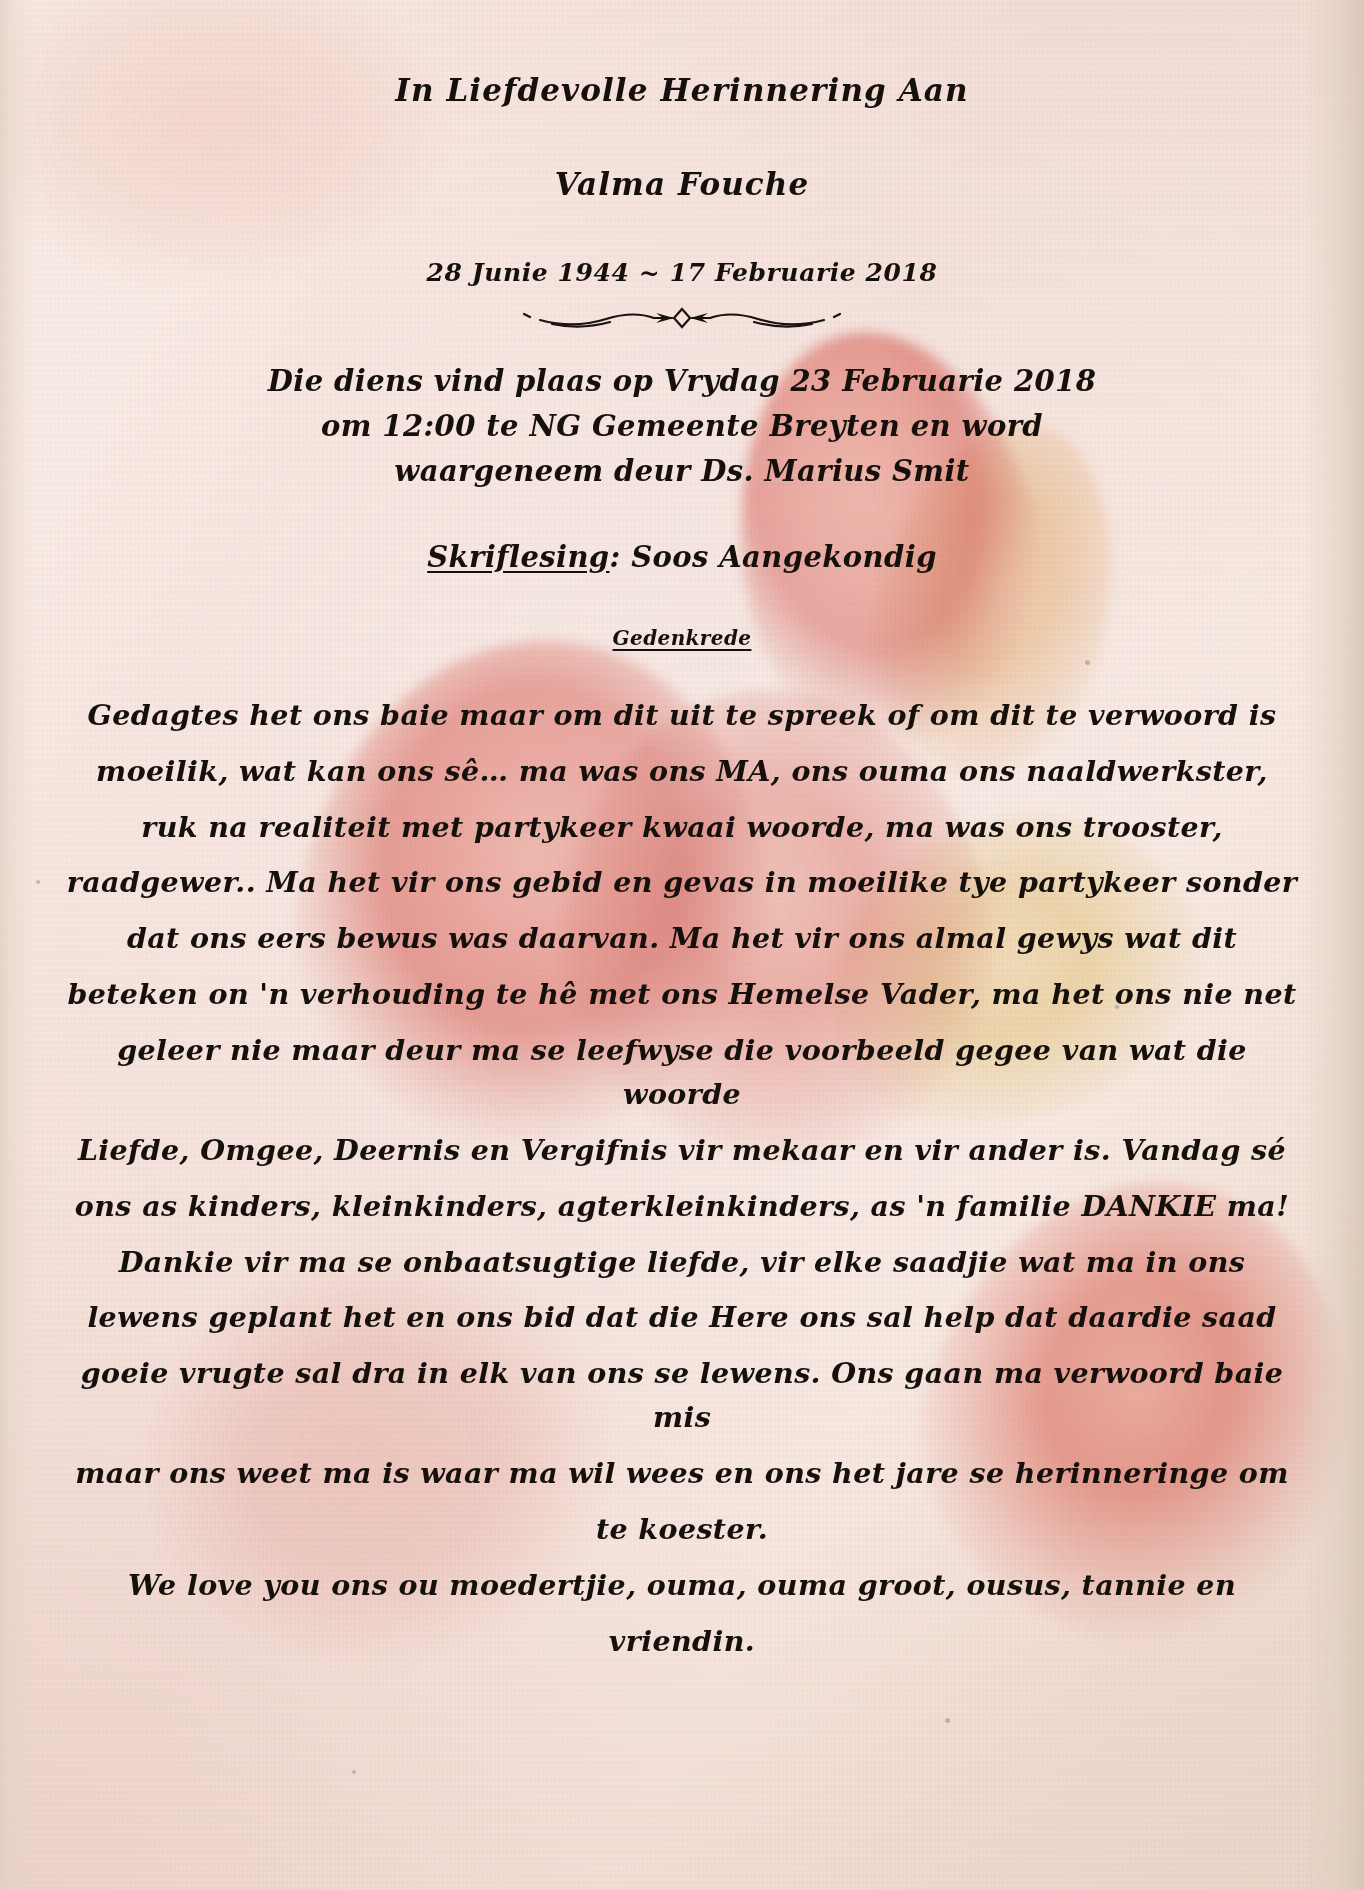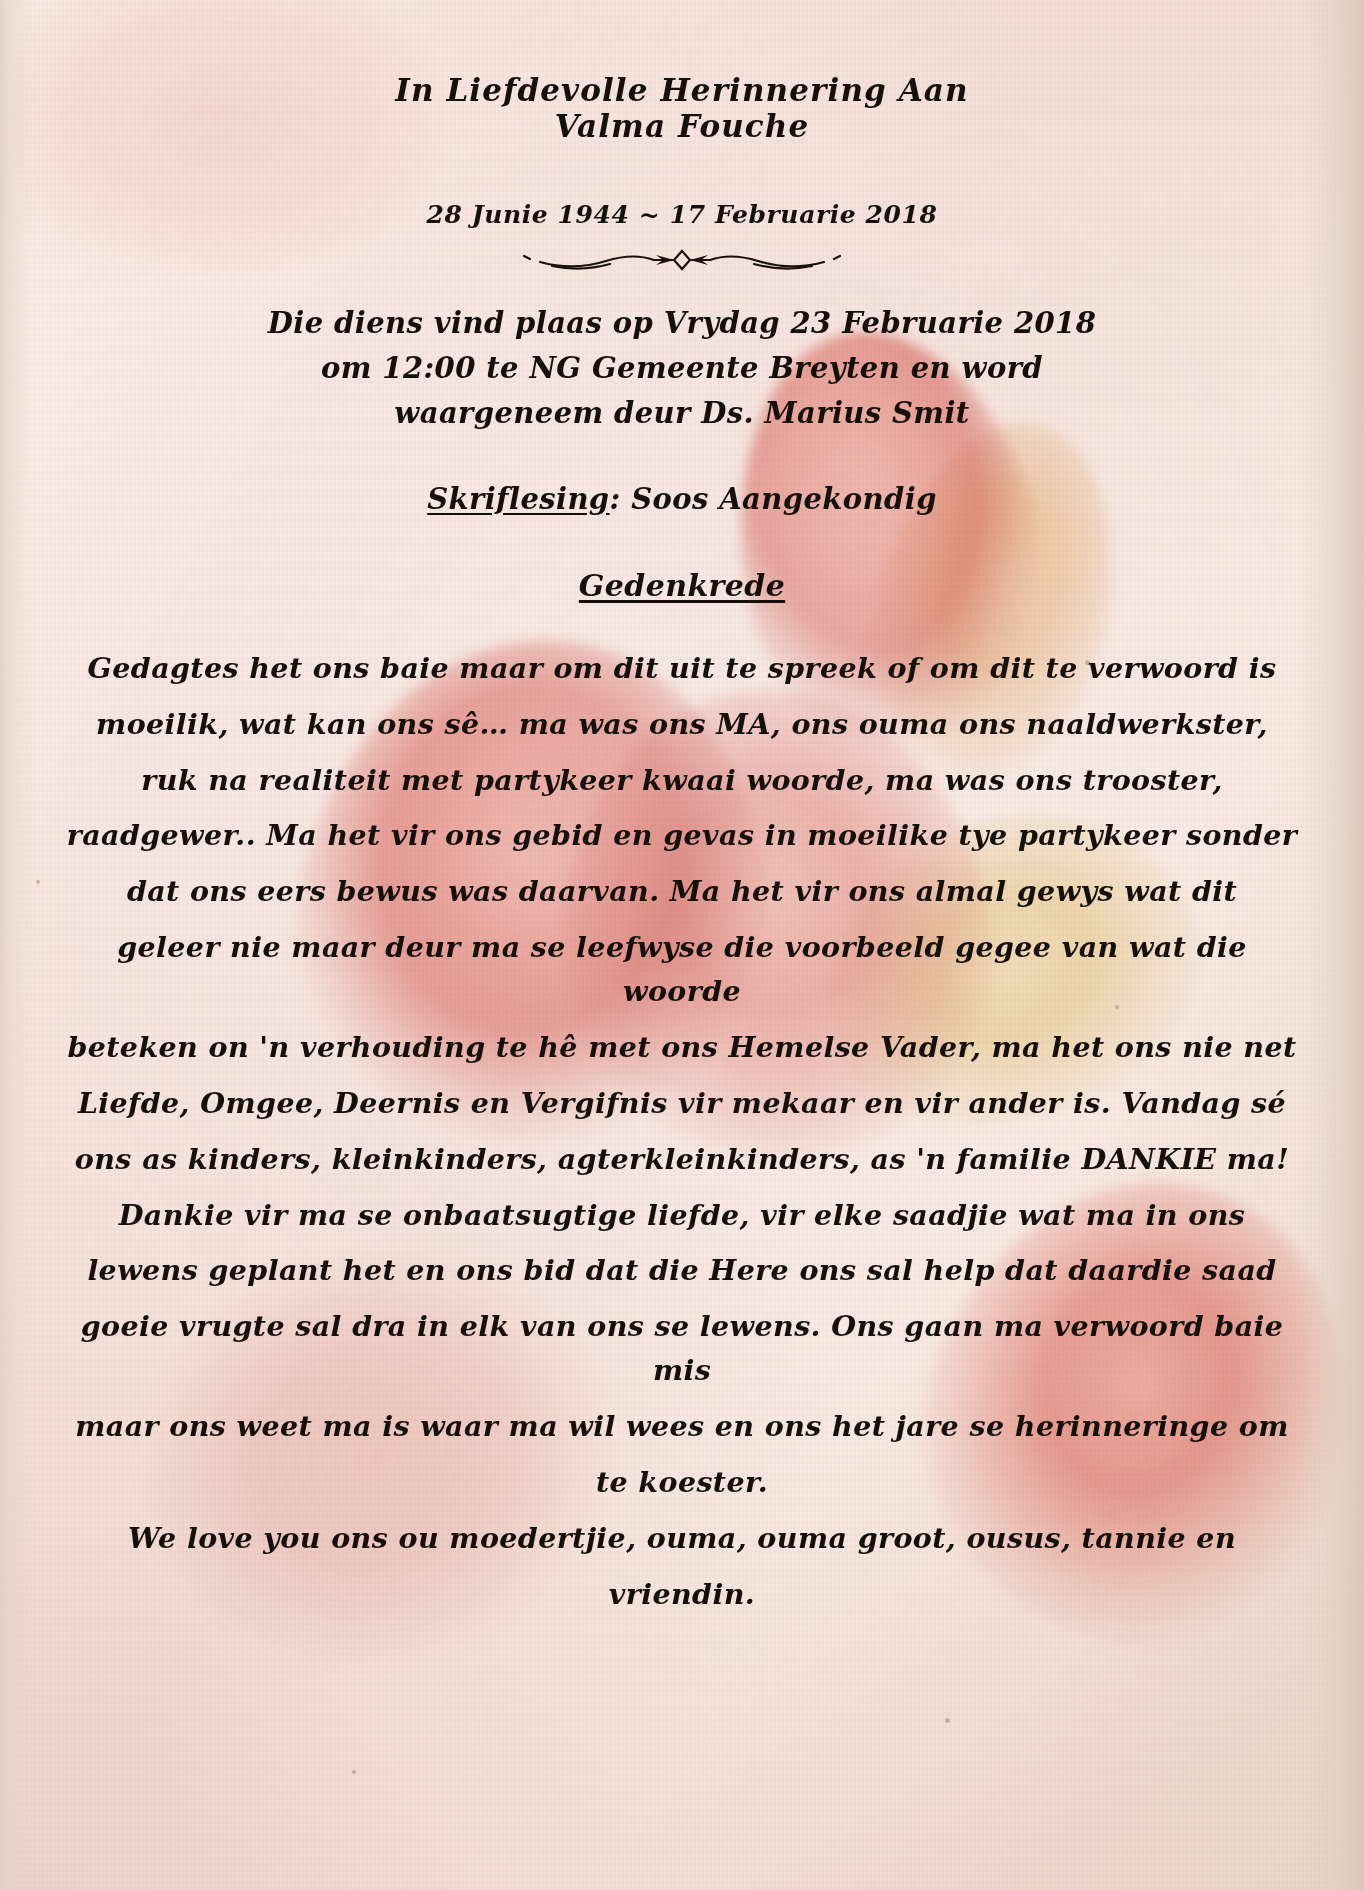--- a/index.html
+++ b/index.html
@@ -137,20 +137,21 @@
     letter-spacing: .4px;
   }
 
   .line-heading {
     font-size: 31px;
     margin-top: 72px;
     letter-spacing: 1.1px;
   }
   .line-name {
     font-size: 31px;
+    margin-top: 58px;
     letter-spacing: 1.1px;
   }
   .line-dates {
     font-size: 25px;
     margin-top: 56px;
     letter-spacing: .6px;
   }
 
   .divider {
     margin: 14px auto 0;
@@ -165,21 +166,21 @@
     font-size: 29px;
     line-height: 1.55;
   }
 
   .scripture {
     margin-top: 46px;
     font-size: 29px;
   }
   .eulogy-title {
     margin-top: 52px;
-    font-size: 30px;
+    font-size: 20px;
   }
   .u-line {
     text-decoration: underline;
     text-underline-offset: 4px;
     margin-top: 28px;
   }
 
   .body-text {
     margin-top: 44px;
     font-size: 28.5px;
@@ -255,22 +256,22 @@
     <div class="script eulogy-title">
       <span class="u-line">Gedenkrede</span>
     </div>
 
     <div class="script body-text">
       <p>Gedagtes het ons baie maar om dit uit te spreek of om dit te verwoord is</p>
       <p>moeilik, wat kan ons sê… ma was ons MA, ons ouma ons naaldwerkster,</p>
       <p>ruk na realiteit met partykeer kwaai woorde, ma was ons trooster,</p>
       <p>raadgewer.. Ma het vir ons gebid en gevas in moeilike tye partykeer sonder</p>
       <p>dat ons eers bewus was daarvan. Ma het vir ons almal gewys wat dit</p>
+      <p>beteken on 'n verhouding te hê met ons Hemelse Vader, ma het ons nie net</p>
       <p>geleer nie maar deur ma se leefwyse die voorbeeld gegee van wat die woorde</p>
-      <p>beteken on 'n verhouding te hê met ons Hemelse Vader, ma het ons nie net</p>
       <p>Liefde, Omgee, Deernis en  Vergifnis vir mekaar en vir ander is. Vandag sé</p>
       <p>ons as kinders, kleinkinders, agterkleinkinders, as 'n familie DANKIE ma!</p>
       <p>Dankie vir ma se onbaatsugtige liefde, vir elke saadjie wat ma in ons</p>
       <p>lewens geplant het en ons bid dat die Here ons sal help dat daardie saad</p>
       <p>goeie vrugte sal dra in elk van ons se lewens. Ons gaan ma verwoord baie mis</p>
       <p>maar ons weet ma is waar ma wil wees en ons het jare se herinneringe om</p>
       <p>te koester.</p>
       <p>We love you ons ou moedertjie, ouma, ouma groot, ousus, tannie en</p>
       <p>vriendin.</p>
     </div>

